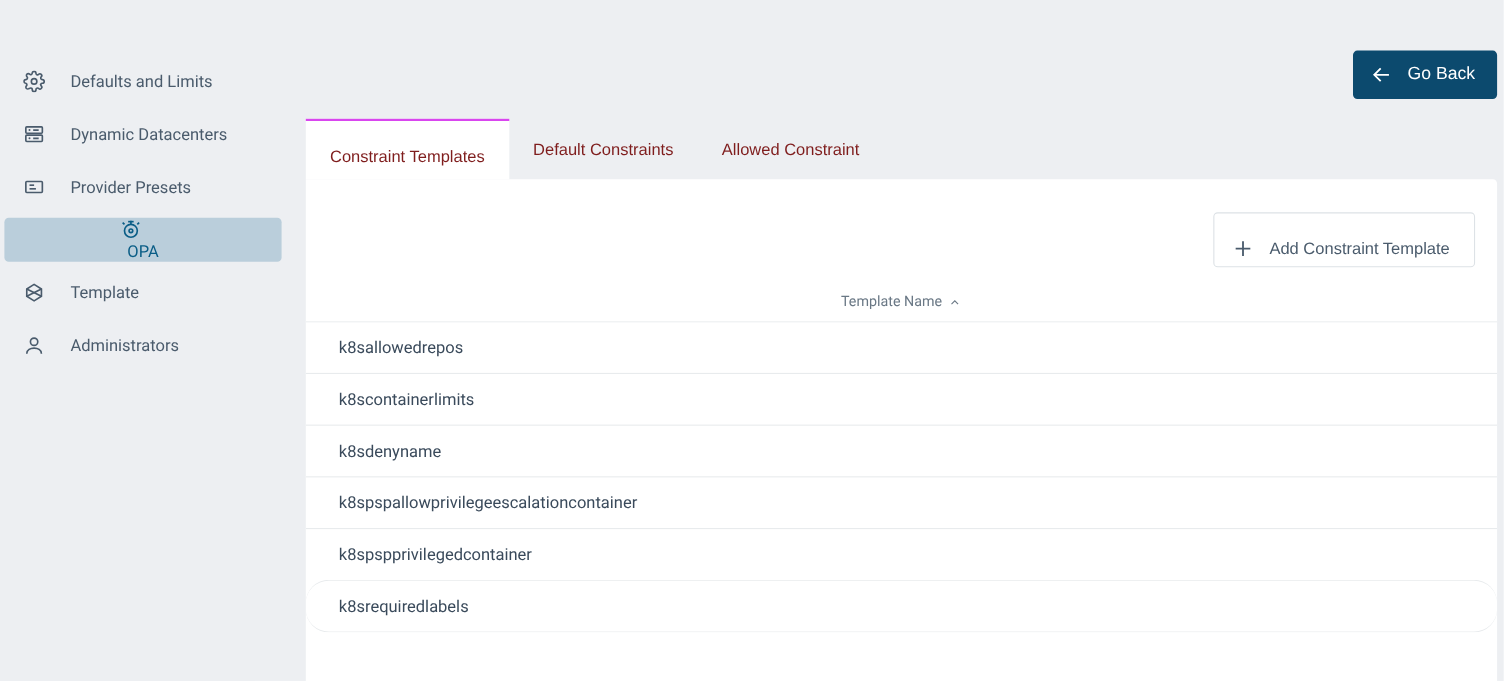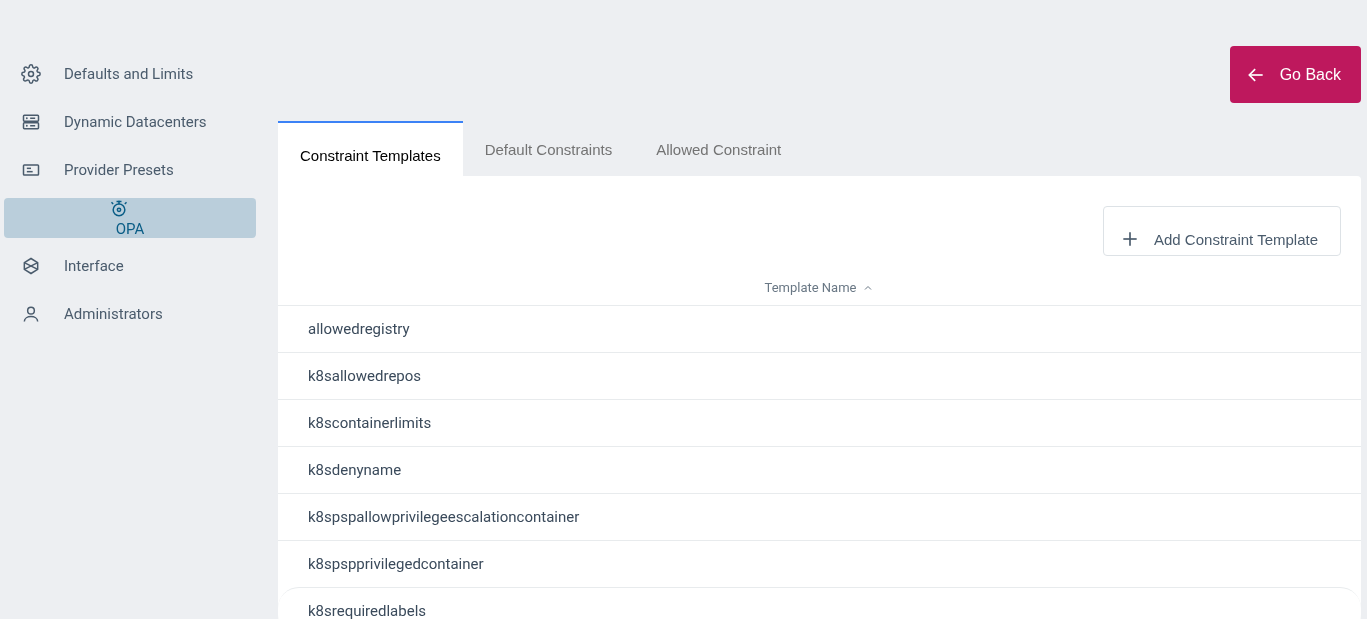--- a/index.html
+++ b/index.html
@@ -54,25 +54,25 @@
       display: flex;
       flex-direction: column;
       min-width: 0;
     }
     .topbar {
       display: flex;
       justify-content: flex-end;
       padding-bottom: 18px;
     }
     .go-back-btn {
-      background: #be185d;
+      background: #0c4a6e;
       color: #ffffff;
       border: none;
       border-radius: 4px;
-      height: 57px;
+      height: 44px;
       padding: 0 20px 0 16px;
       font-size: 16px;
       display: inline-flex;
       align-items: center;
       cursor: pointer;
     }
     .go-back-btn .icon {
       width: 20px;
       height: 20px;
       margin-right: 14px;
@@ -80,29 +80,29 @@
       align-items: center;
       justify-content: center;
     }
     .tabs {
       display: flex;
       gap: 0;
     }
     .tab {
       padding: 14px 22px 12px;
       font-size: 15px;
-      color: #737373;
+      color: #7f1d1d;
       cursor: pointer;
       background: transparent;
       border: none;
     }
     .tab.active {
       background: #ffffff;
-      color: #000000;
-      border-top: 2px solid #3b82f6;
+      color: #7f1d1d;
+      border-top: 2px solid #d946ef;
       padding-top: 24px;
     }
     .panel {
       background: #ffffff;
       flex: 1;
       border-radius: 0 4px 4px 4px;
       display: flex;
       flex-direction: column;
       min-height: 0;
     }
@@ -217,21 +217,21 @@
     </div>
 
     <div class="sidebar-item">
       <span class="icon">
         <svg viewBox="0 0 24 24" width="20" height="20" fill="none" stroke="currentColor" stroke-width="1.8">
           <path d="M12 3 L20 8 L20 16 L12 21 L4 16 L4 8 Z"></path>
           <line x1="4" y1="8" x2="20" y2="16"></line>
           <line x1="20" y1="8" x2="4" y2="16"></line>
         </svg>
       </span>
-      <span>Interface</span>
+      <span>Template</span>
     </div>
 
     <div class="sidebar-item">
       <span class="icon">
         <svg viewBox="0 0 24 24" width="20" height="20" fill="none" stroke="currentColor" stroke-width="1.8">
           <circle cx="12" cy="8" r="4"></circle>
           <path d="M4 21c0-4 4-6 8-6s8 2 8 6"></path>
         </svg>
       </span>
       <span>Administrators</span>
@@ -281,23 +281,20 @@
         <span>Template Name</span>
         <span class="sort-caret">
           <svg viewBox="0 0 24 24" width="12" height="12" fill="none" stroke="currentColor" stroke-width="2">
             <polyline points="6 15 12 9 18 15"></polyline>
           </svg>
         </span>
       </div>
 
       <div class="table-body">
         <div class="table-row">
-          <span>allowedregistry</span>
-        </div>
-        <div class="table-row">
           <span>k8sallowedrepos</span>
         </div>
         <div class="table-row">
           <span>k8scontainerlimits</span>
         </div>
         <div class="table-row">
           <span>k8sdenyname</span>
         </div>
         <div class="table-row">
           <span>k8spspallowprivilegeescalationcontainer</span>

